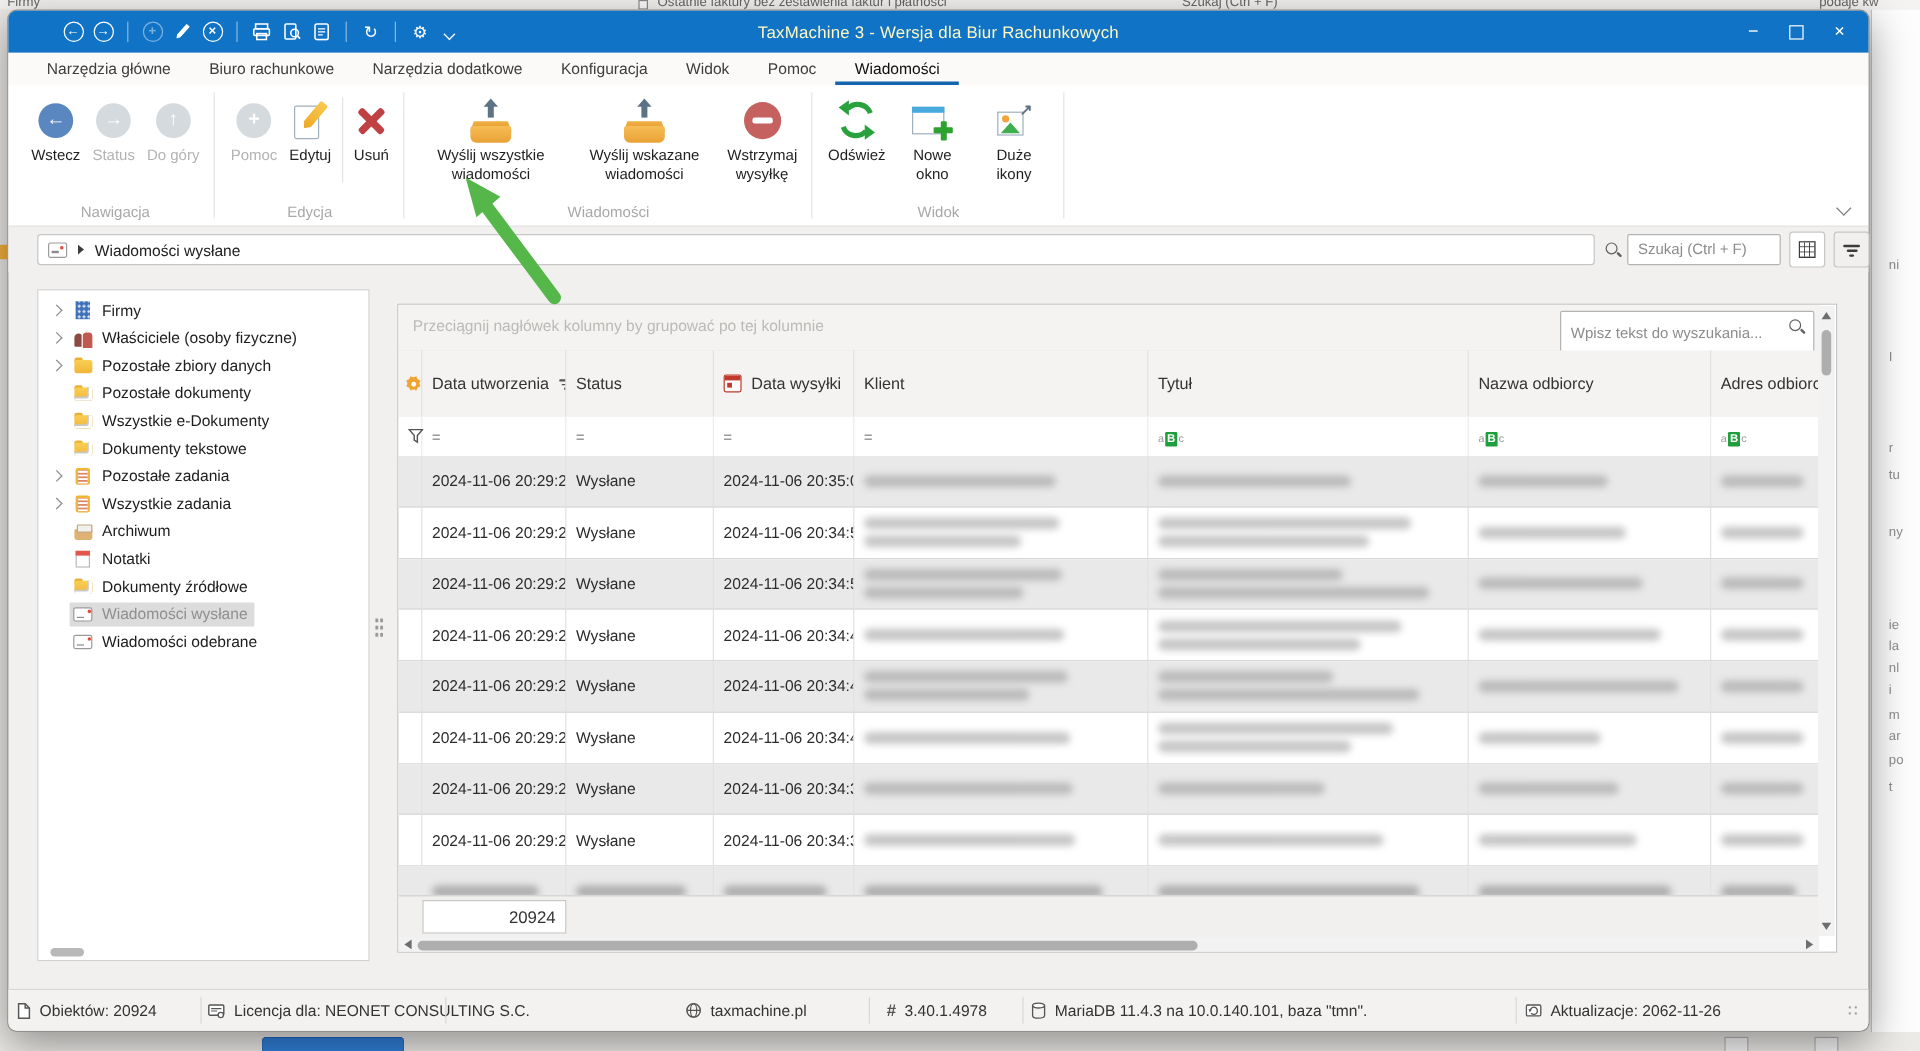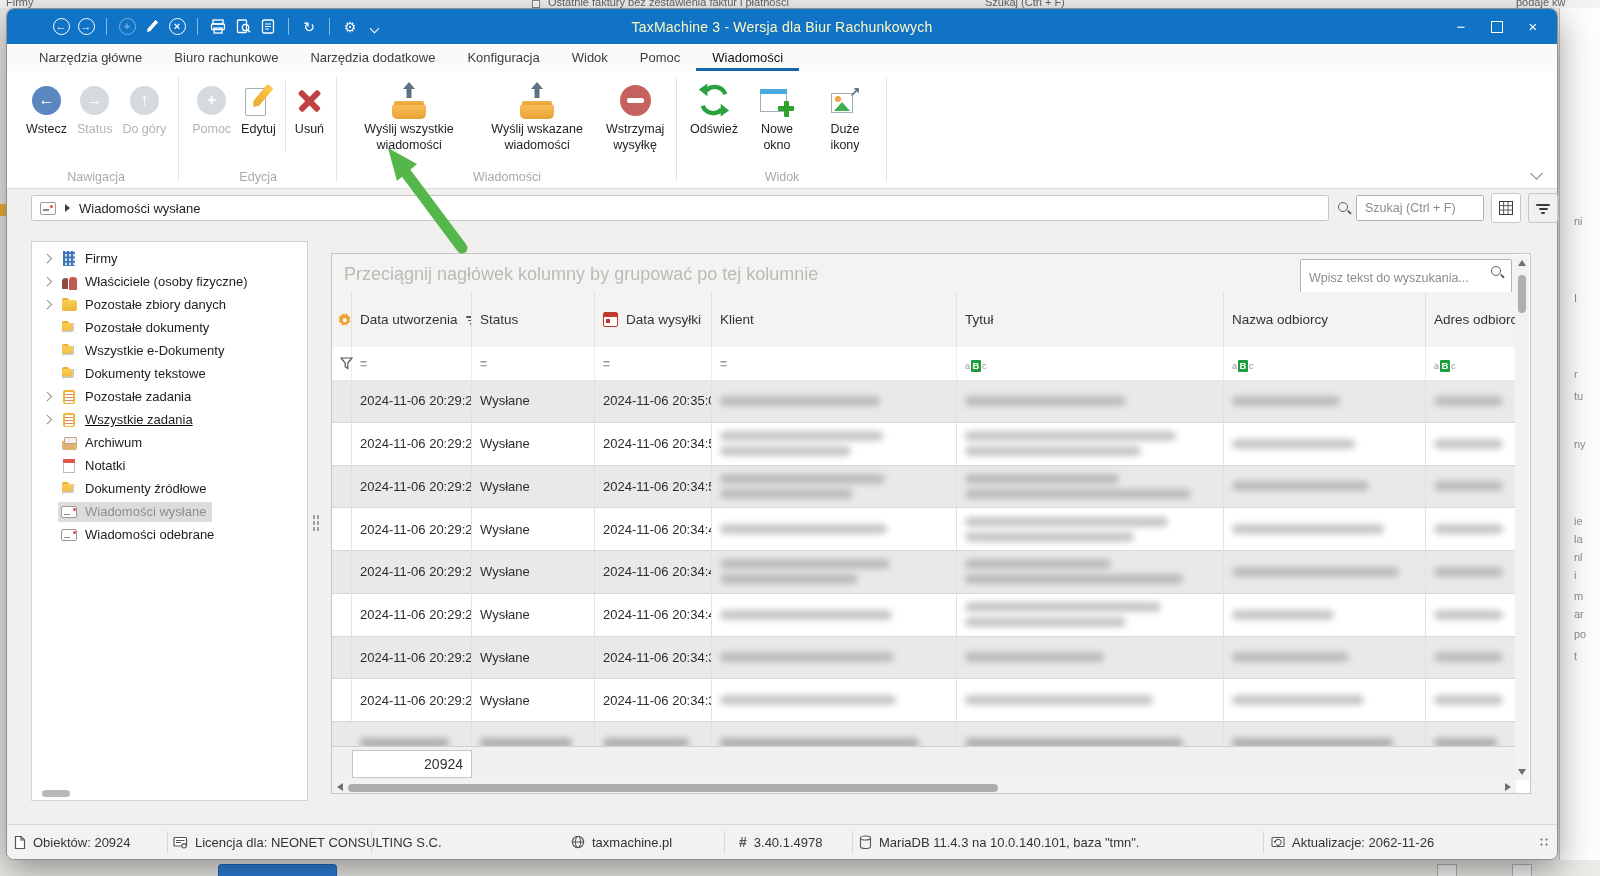--- a/index.html
+++ b/index.html
@@ -132,21 +132,21 @@
   .ti-note::before{content:"";position:absolute;left:2px;top:1px;width:12px;height:14px;background:#fff;border:1px solid #bbb;box-sizing:border-box;}
   .ti-note::after{content:"";position:absolute;left:2px;top:1px;width:12px;height:4px;background:#e2574c;}
   .ti-msg::before{content:"";position:absolute;left:0;top:2px;width:16px;height:12px;background:#fff;border:1px solid #9a9a9a;border-radius:2px;box-sizing:border-box;}
   .ti-msg::after{content:"";position:absolute;right:2px;top:4px;width:3.5px;height:3.5px;border-radius:50%;background:#e04b3f;}
   .ti-msg i{position:absolute;left:3px;top:10px;width:6px;height:1.6px;background:#8a8a8a;}
   .splitdots{position:absolute;left:305px;top:505px;width:8px;height:18px;
              background-image:radial-gradient(#9a9a9a 1.1px,transparent 1.3px);background-size:4px 6px;}
   
   .gridpanel{position:absolute;left:324px;top:244px;width:1200px;height:541px;background:#fff;border:1px solid #c5c5c5;box-sizing:border-box;overflow:hidden;}
   .groupbar{position:absolute;left:0;top:0;width:1184px;height:38px;background:#f4f3f1;border-bottom:1px solid #e3e3e3;}
-  .grouphint{position:absolute;left:12px;top:10px;font-size:18px;color:#bcbab7;}
+  .grouphint{position:absolute;left:12px;top:10px;font-size:13px;color:#bcbab7;}
   .grid-search{position:absolute;left:968px;top:5px;width:212px;height:38px;border:1px solid #b3b3b3;border-radius:2px;background:#fff;
                font-size:12.5px;color:#555;padding:0 26px 0 8px;box-sizing:border-box;font-family:"Liberation Sans",sans-serif;}
   .grid-search::placeholder{color:#8c8c8c;}
   .gs-mag{position:absolute;left:1158px;top:11px;}
   .ghead{position:absolute;left:0;top:38px;width:1184px;height:55px;background:#f4f3f1;border-bottom:1px solid #d5d5d5;}
   .hc{position:absolute;top:0;height:55px;display:flex;align-items:center;padding-left:8px;box-sizing:border-box;
       border-right:1px solid #e0e0e0;font-size:13.5px;color:#333;gap:8px;white-space:nowrap;overflow:hidden;}
   .gfilter{position:absolute;left:0;top:93px;width:1184px;height:33px;background:#fff;border-bottom:1px solid #c9c9c9;}
   .fc{position:absolute;top:0;height:33px;display:flex;align-items:center;padding-left:8px;box-sizing:border-box;border-right:1px solid #ececec;}
   .feq{font-size:12px;font-weight:bold;color:#9b9b9b;}
@@ -483,21 +483,21 @@
         </div>
         <div class="trow" style="top: 143px;">
           <span class="texp">
             <span class="chev"></span>
           </span>
           <span class="tsel">
             <span class="ti ti-task"></span>
             <span class="tlabel">Pozostałe zadania</span>
           </span>
         </div>
-        <div class="trow" style="top: 166px; text-decoration: underline;">
+        <div class="trow" style="top: 166px;">
           <span class="texp">
             <span class="chev"></span>
           </span>
           <span class="tsel">
             <span class="ti ti-task"></span>
             <span class="tlabel">Wszystkie zadania</span>
           </span>
         </div>
         <div class="trow" style="top: 189px;">
           <span class="texp"></span>

